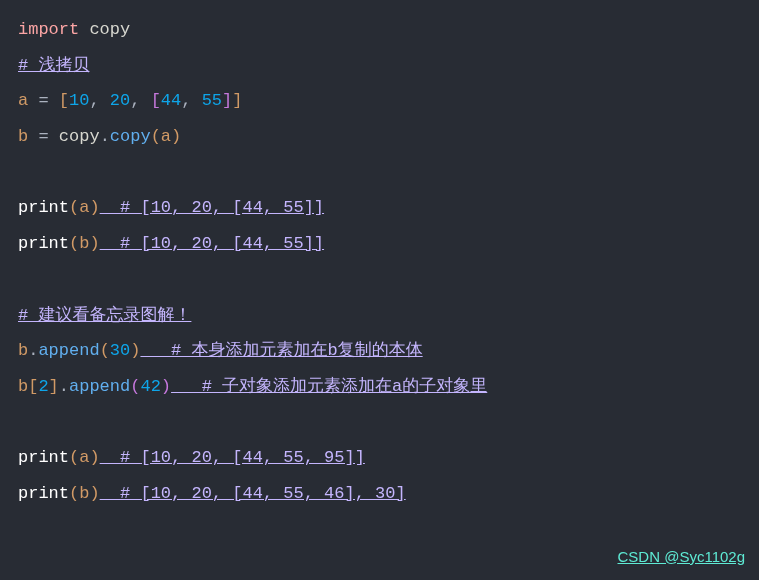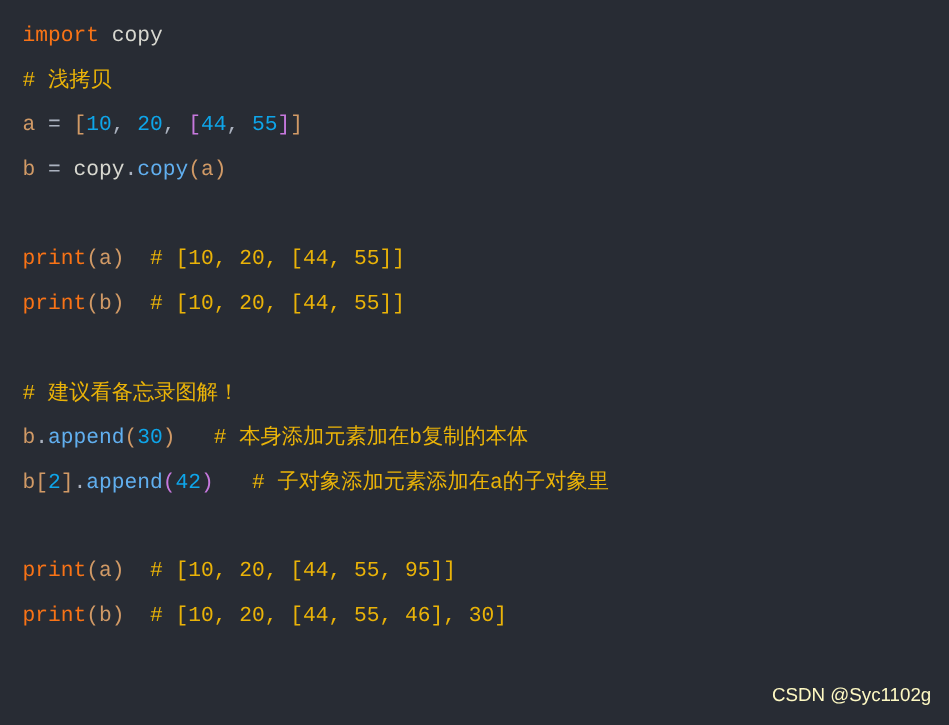--- a/index.html
+++ b/index.html
@@ -15,39 +15,40 @@
       padding: 12px 18px;
       width: 759px;
       height: 580px;
       overflow: hidden;
       position: relative;
       color: #abb2bf;
     }
     .line {
       white-space: pre;
     }
-    .keyword { color: #f97316; margin-top: 20px; }
+    .keyword { color: #fca5a5; margin-top: 20px; }
     .module { color: #d8d8d0; }
-    .comment { color: #eab308; }
+    .comment { color: #c4b5fd; text-decoration: underline; }
     .variable2 { color: #d19a66; }
     .assign { color: #abb2bf; }
     .bracket1 { color: #d19a66; }
     .bracket2 { color: #c678dd; }
     .number { color: #0ea5e9; }
     .comma { color: #abb2bf; }
     .func { color: #61afef; }
-    .builtin { color: #f97316; }
+    .builtin { color: #ffffff; }
     .dot { color: #abb2bf; }
     .watermark {
       position: absolute;
       bottom: 8px;
       right: 14px;
       font-size: 15px;
-      color: #fef9c3;
+      color: #5eead4;
       font-family: Arial, sans-serif;
+      text-decoration: underline;
     }
   </style>
 </head>
 <body>
 
 <div class="line"><span class="keyword">import</span><span class="module"> copy</span></div>
 
 <div class="line"><span class="comment"># 浅拷贝</span></div>
 
 <div class="line"><span class="variable2">a</span><span class="assign"> = </span><span class="bracket1">[</span><span class="number">10</span><span class="comma">, </span><span class="number">20</span><span class="comma">, </span><span class="bracket2">[</span><span class="number">44</span><span class="comma">, </span><span class="number">55</span><span class="bracket2">]</span><span class="bracket1">]</span></div>

